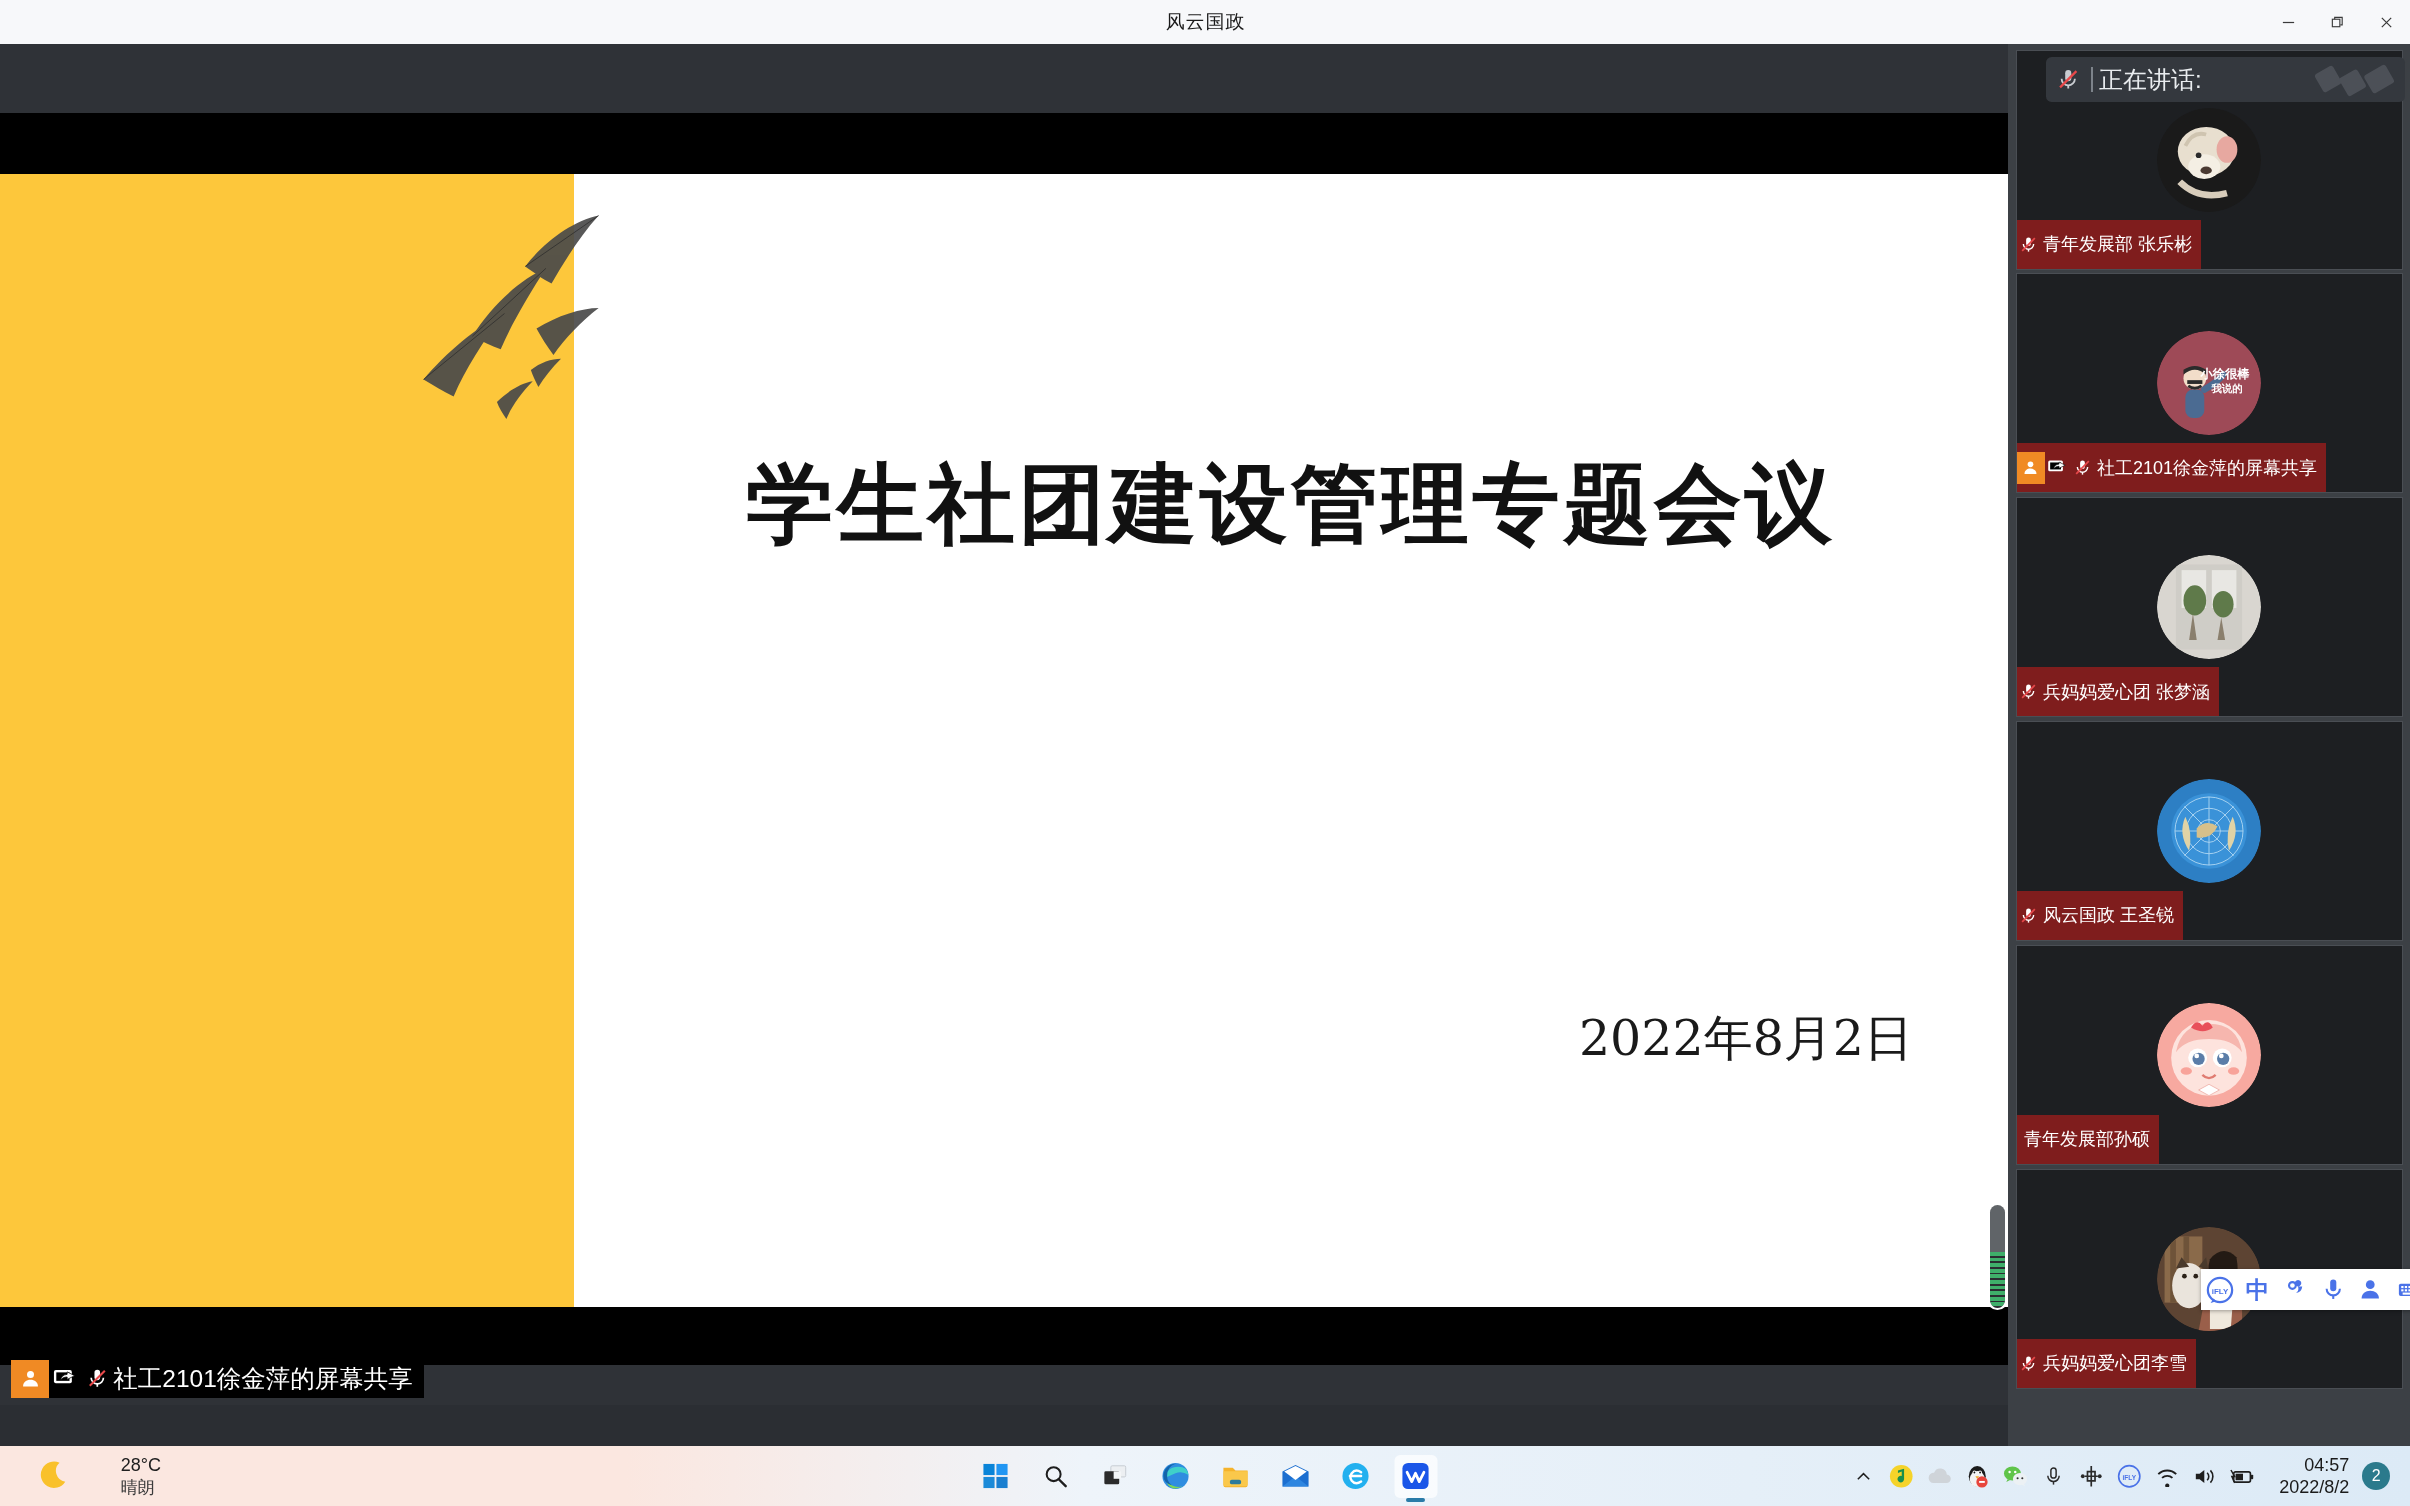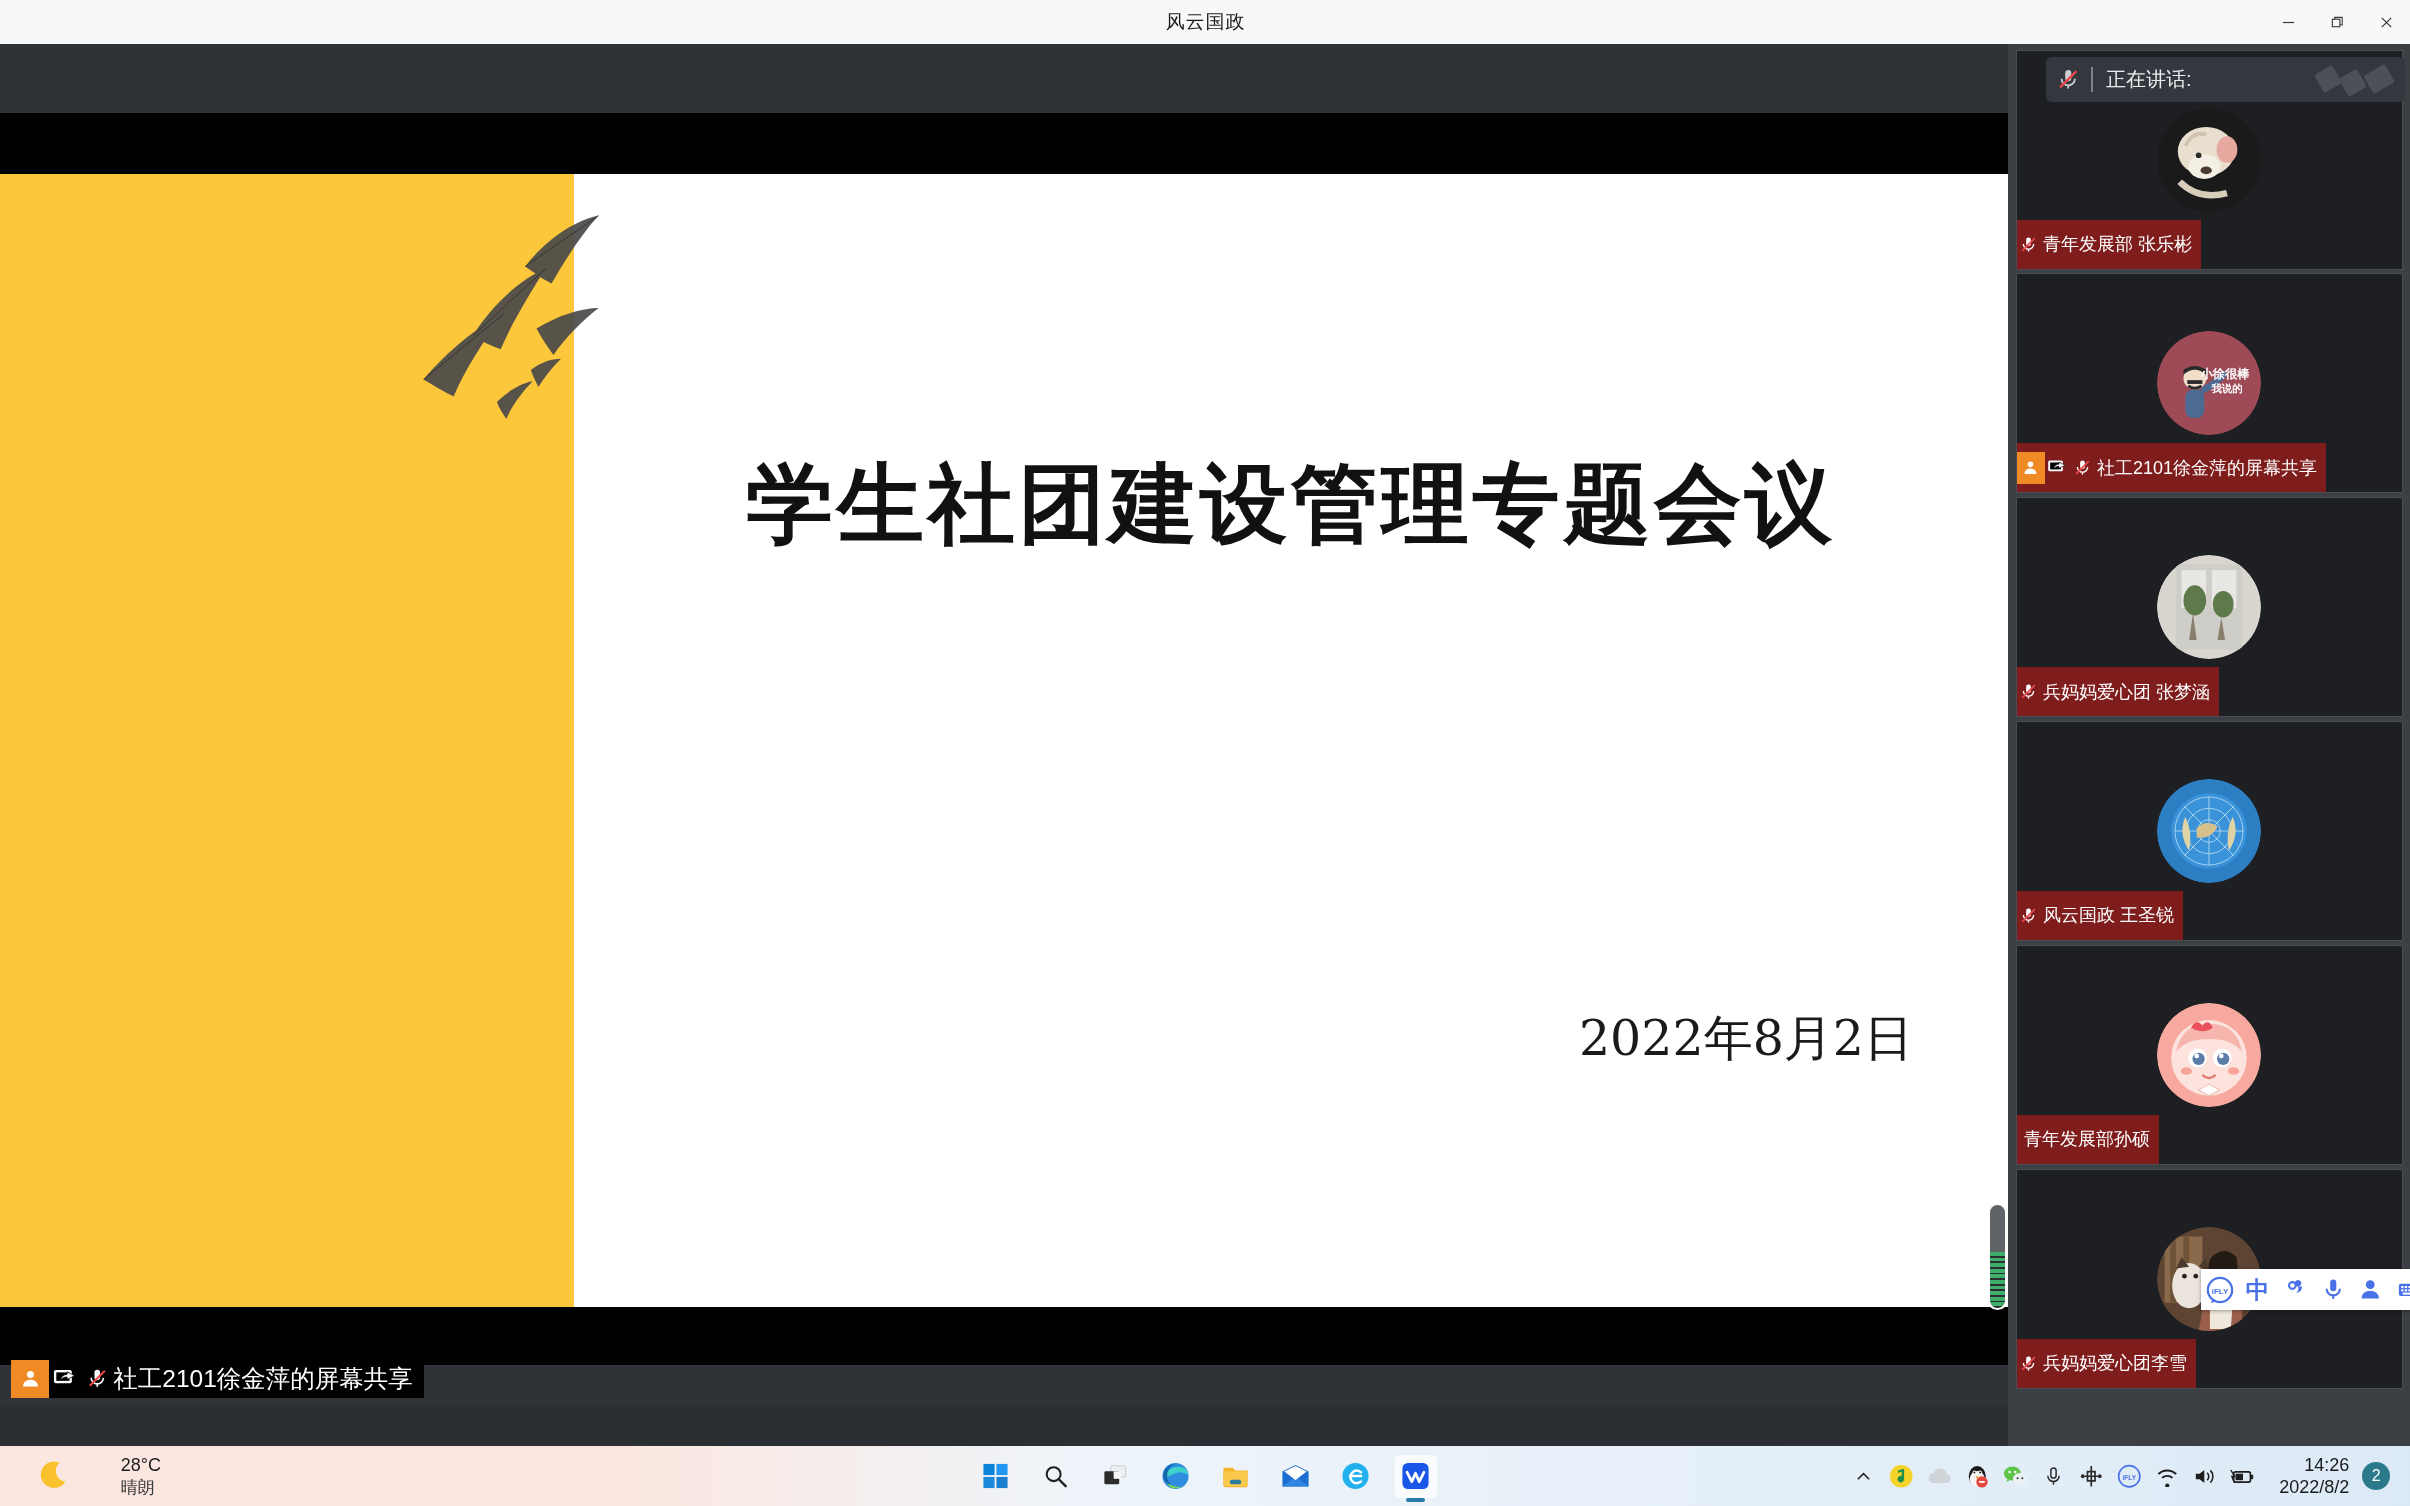--- a/index.html
+++ b/index.html
@@ -80,21 +80,21 @@
     justify-content:center; }
   .tile .nametag .nm{ color:#fff; font-size:18px; padding:0 9.4px 0 1.9px; white-space:nowrap; }
   .tile .nametag.plain .nm{ padding-left:7.5px; }
 
   
   #speaking-bar{ position:absolute; left:38px; top:13px; width:359px; height:45px;
     background:#34383e; border-radius:5.6px; display:flex; align-items:center;
     overflow:hidden; z-index:5; }
   #speaking-bar .mic-ico{ width:45px; display:flex; align-items:center; justify-content:center; }
   #speaking-bar .divider{ width:1.9px; height:24.5px; background:#7d838a; }
-  #speaking-bar .label{ color:#e9ecef; font-size:20px; padding-left:13px; }
+  #speaking-bar .label{ color:#e9ecef; font-size:24px; padding-left:6px; }
   #speaking-bar .deco{ position:absolute; right:5.6px; top:3.8px; width:85px; height:38px; }
 
   
   #ifly-bar{ position:absolute; left:2201px; top:1225px; width:226px; height:41px;
     background:#ffffff; display:flex; align-items:center; gap:0; z-index:20;
     box-shadow:0 0.9px 3.8px rgba(0,0,0,.35); }
   #ifly-bar .ib{ width:40px; height:41px; display:flex; align-items:center;
     justify-content:center; color:#4a72e8; }
   #ifly-bar .ib.cn{ font-size:23.5px; font-weight:700; }
 
@@ -617,21 +617,21 @@
       </div>
       <div class="tri">
         <svg width="26" height="19" viewBox="0 0 28 20">
           <rect x="4" y="5" width="18" height="11" rx="2" fill="none" stroke="#1e1e1e" stroke-width="1.8"></rect>
           <rect x="22.5" y="8" width="2.5" height="5" rx="1" fill="#1e1e1e"></rect>
           <rect x="6" y="7" width="8" height="7" fill="#1e1e1e"></rect>
           <path d="M1 3 l4 7 h-3 l3 7" stroke="#1e1e1e" stroke-width="1.6" fill="none"></path>
         </svg>
       </div>
       <div class="clock">
-        <div class="tm">14:26</div>
+        <div class="tm">04:57</div>
         <div class="dt">2022/8/2</div>
       </div>
       <div class="badge">2</div>
     </div>
 
   </div>
 
 </div>
 
 

